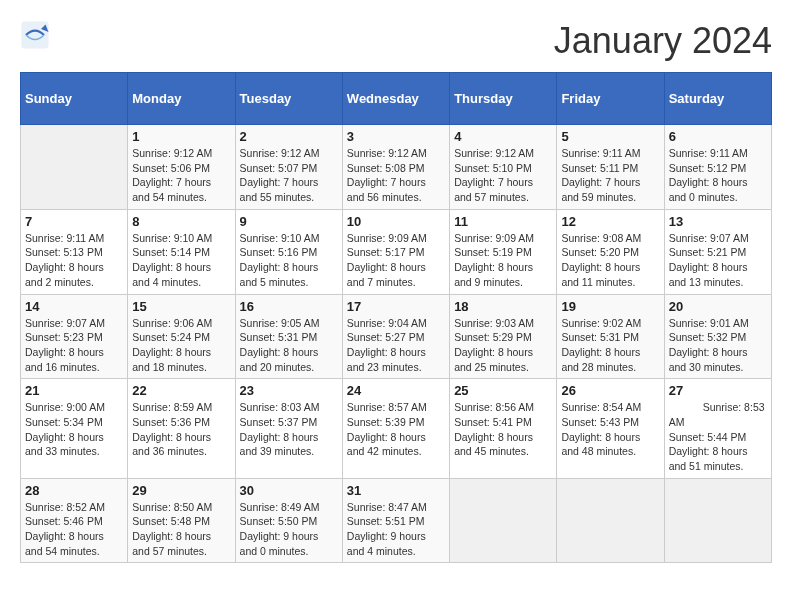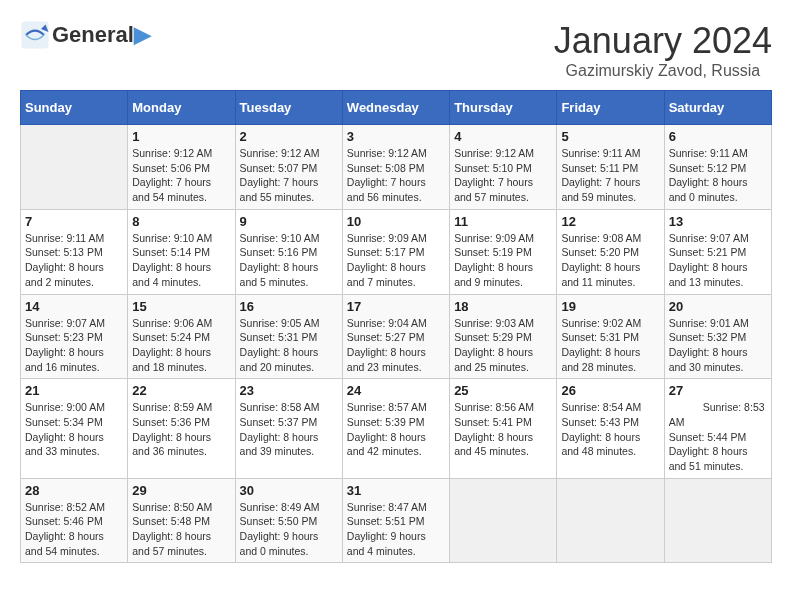--- a/index.html
+++ b/index.html
@@ -29,40 +29,40 @@
     .logo-text span {
       color: #4a90d9;
     }
     .logo-icon {
       width: 30px;
       height: 30px;
       margin-right: 2px;
       position: relative;
     }
     .title-block {
-      text-align: center;
+      text-align: left;
     }
     .main-title {
       font-size: 36px;
       font-weight: normal;
       color: #333;
     }
     .subtitle {
       font-size: 16px;
       color: #555;
     }
     table {
       width: 100%;
       border-collapse: collapse;
       font-size: 11px;
     }
     thead tr th {
       background-color: #3a6bbf;
       color: #fff;
-      padding: 9px 4px;
+      padding: 18px 4px;
       text-align: left;
       font-size: 13px;
       font-weight: bold;
       border: 1px solid #2a5aaf;
     }
     tbody tr td {
       border: 1px solid #ccc;
       padding: 4px;
       vertical-align: top;
       width: 107px;
@@ -93,26 +93,24 @@
 
 <div class="header">
   <div class="logo">
     <svg class="logo-icon" width="40" height="40" viewBox="0 0 40 40">
       <rect x="2" y="2" width="36" height="36" rx="4" fill="#e8f0f8"></rect>
       <path d="M8 20 Q20 8 32 20" stroke="#3a6bbf" stroke-width="3" fill="none"></path>
       <path d="M8 20 Q20 32 32 20" stroke="#7ab0e0" stroke-width="2" fill="none"></path>
       <polygon points="28,12 38,16 34,6" fill="#3a6bbf"></polygon>
     </svg>
     <div class="logo-text">
-      <div>General<span>▶</span></div>
     </div>
   </div>
   <div class="title-block">
     <div class="main-title">January 2024</div>
-    <div class="subtitle">Gazimurskiy Zavod, Russia</div>
   </div>
 </div>
 
 <table>
   <thead>
     <tr id="header-row">
         <th>Sunday</th>
         <th>Monday</th>
         <th>Tuesday</th>
         <th>Wednesday</th>
@@ -211,21 +209,21 @@
       </tr>
       <tr>
         <td><span class="day-number">21</span><span class="day-info" style="white-space: pre-line;">Sunrise: 9:00 AM
 Sunset: 5:34 PM
 Daylight: 8 hours
 and 33 minutes.</span></td>
         <td><span class="day-number">22</span><span class="day-info" style="white-space: pre-line;">Sunrise: 8:59 AM
 Sunset: 5:36 PM
 Daylight: 8 hours
 and 36 minutes.</span></td>
-        <td><span class="day-number">23</span><span class="day-info" style="white-space: pre-line;">Sunrise: 8:58 AM
+        <td><span class="day-number">23</span><span class="day-info" style="white-space: pre-line;">Sunrise: 8:03 AM
 Sunset: 5:37 PM
 Daylight: 8 hours
 and 39 minutes.</span></td>
         <td><span class="day-number">24</span><span class="day-info" style="white-space: pre-line;">Sunrise: 8:57 AM
 Sunset: 5:39 PM
 Daylight: 8 hours
 and 42 minutes.</span></td>
         <td><span class="day-number">25</span><span class="day-info" style="white-space: pre-line;">Sunrise: 8:56 AM
 Sunset: 5:41 PM
 Daylight: 8 hours

